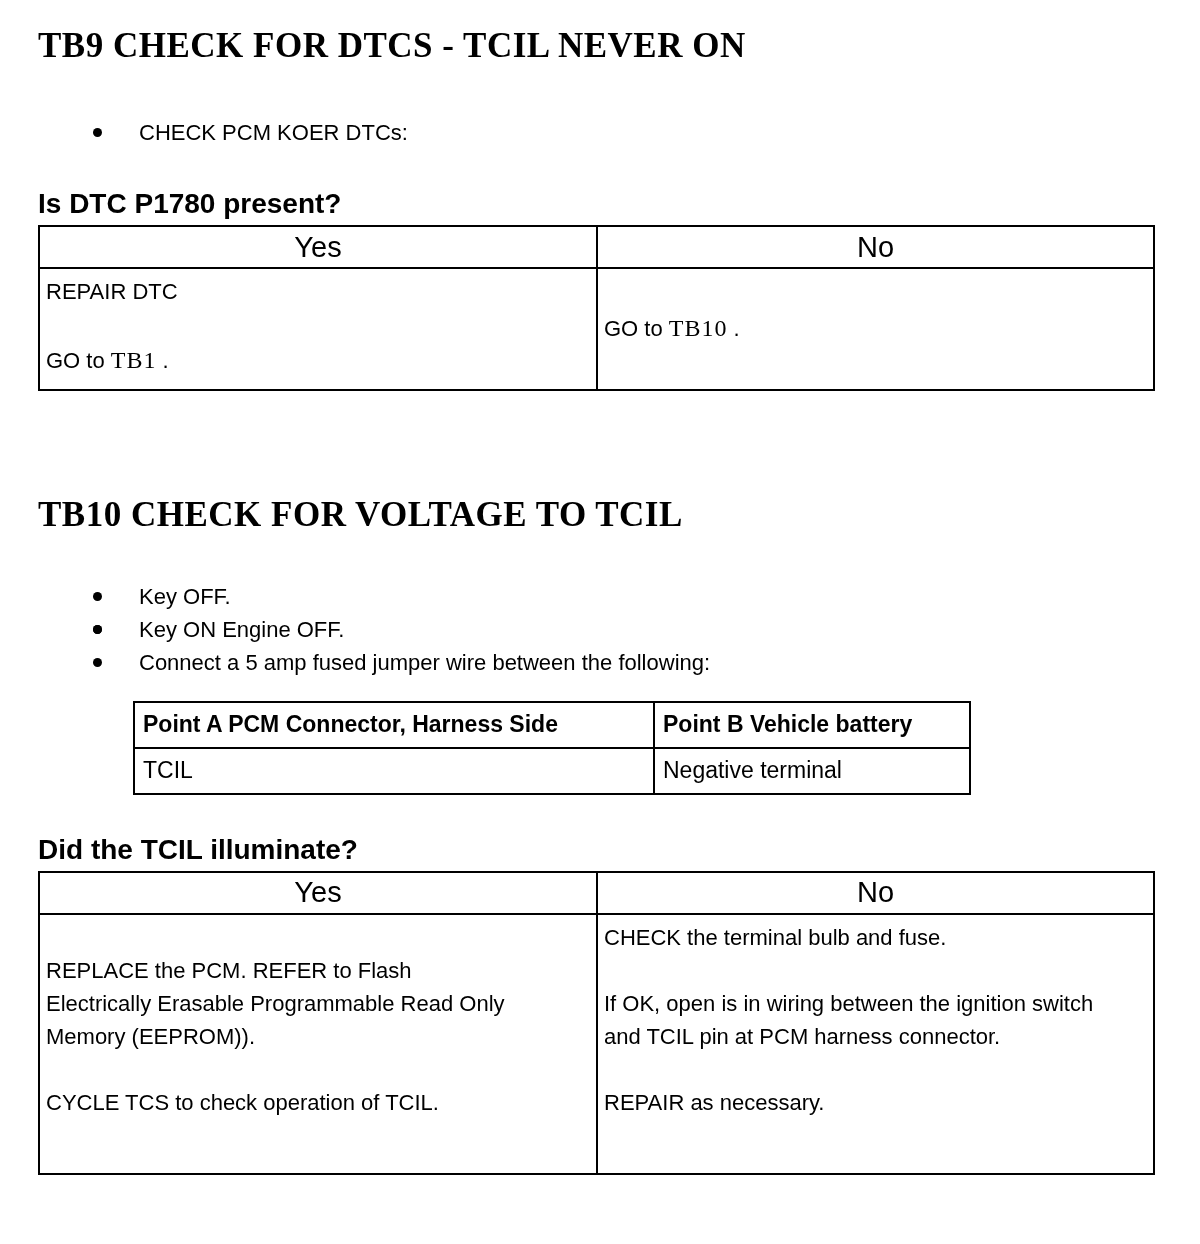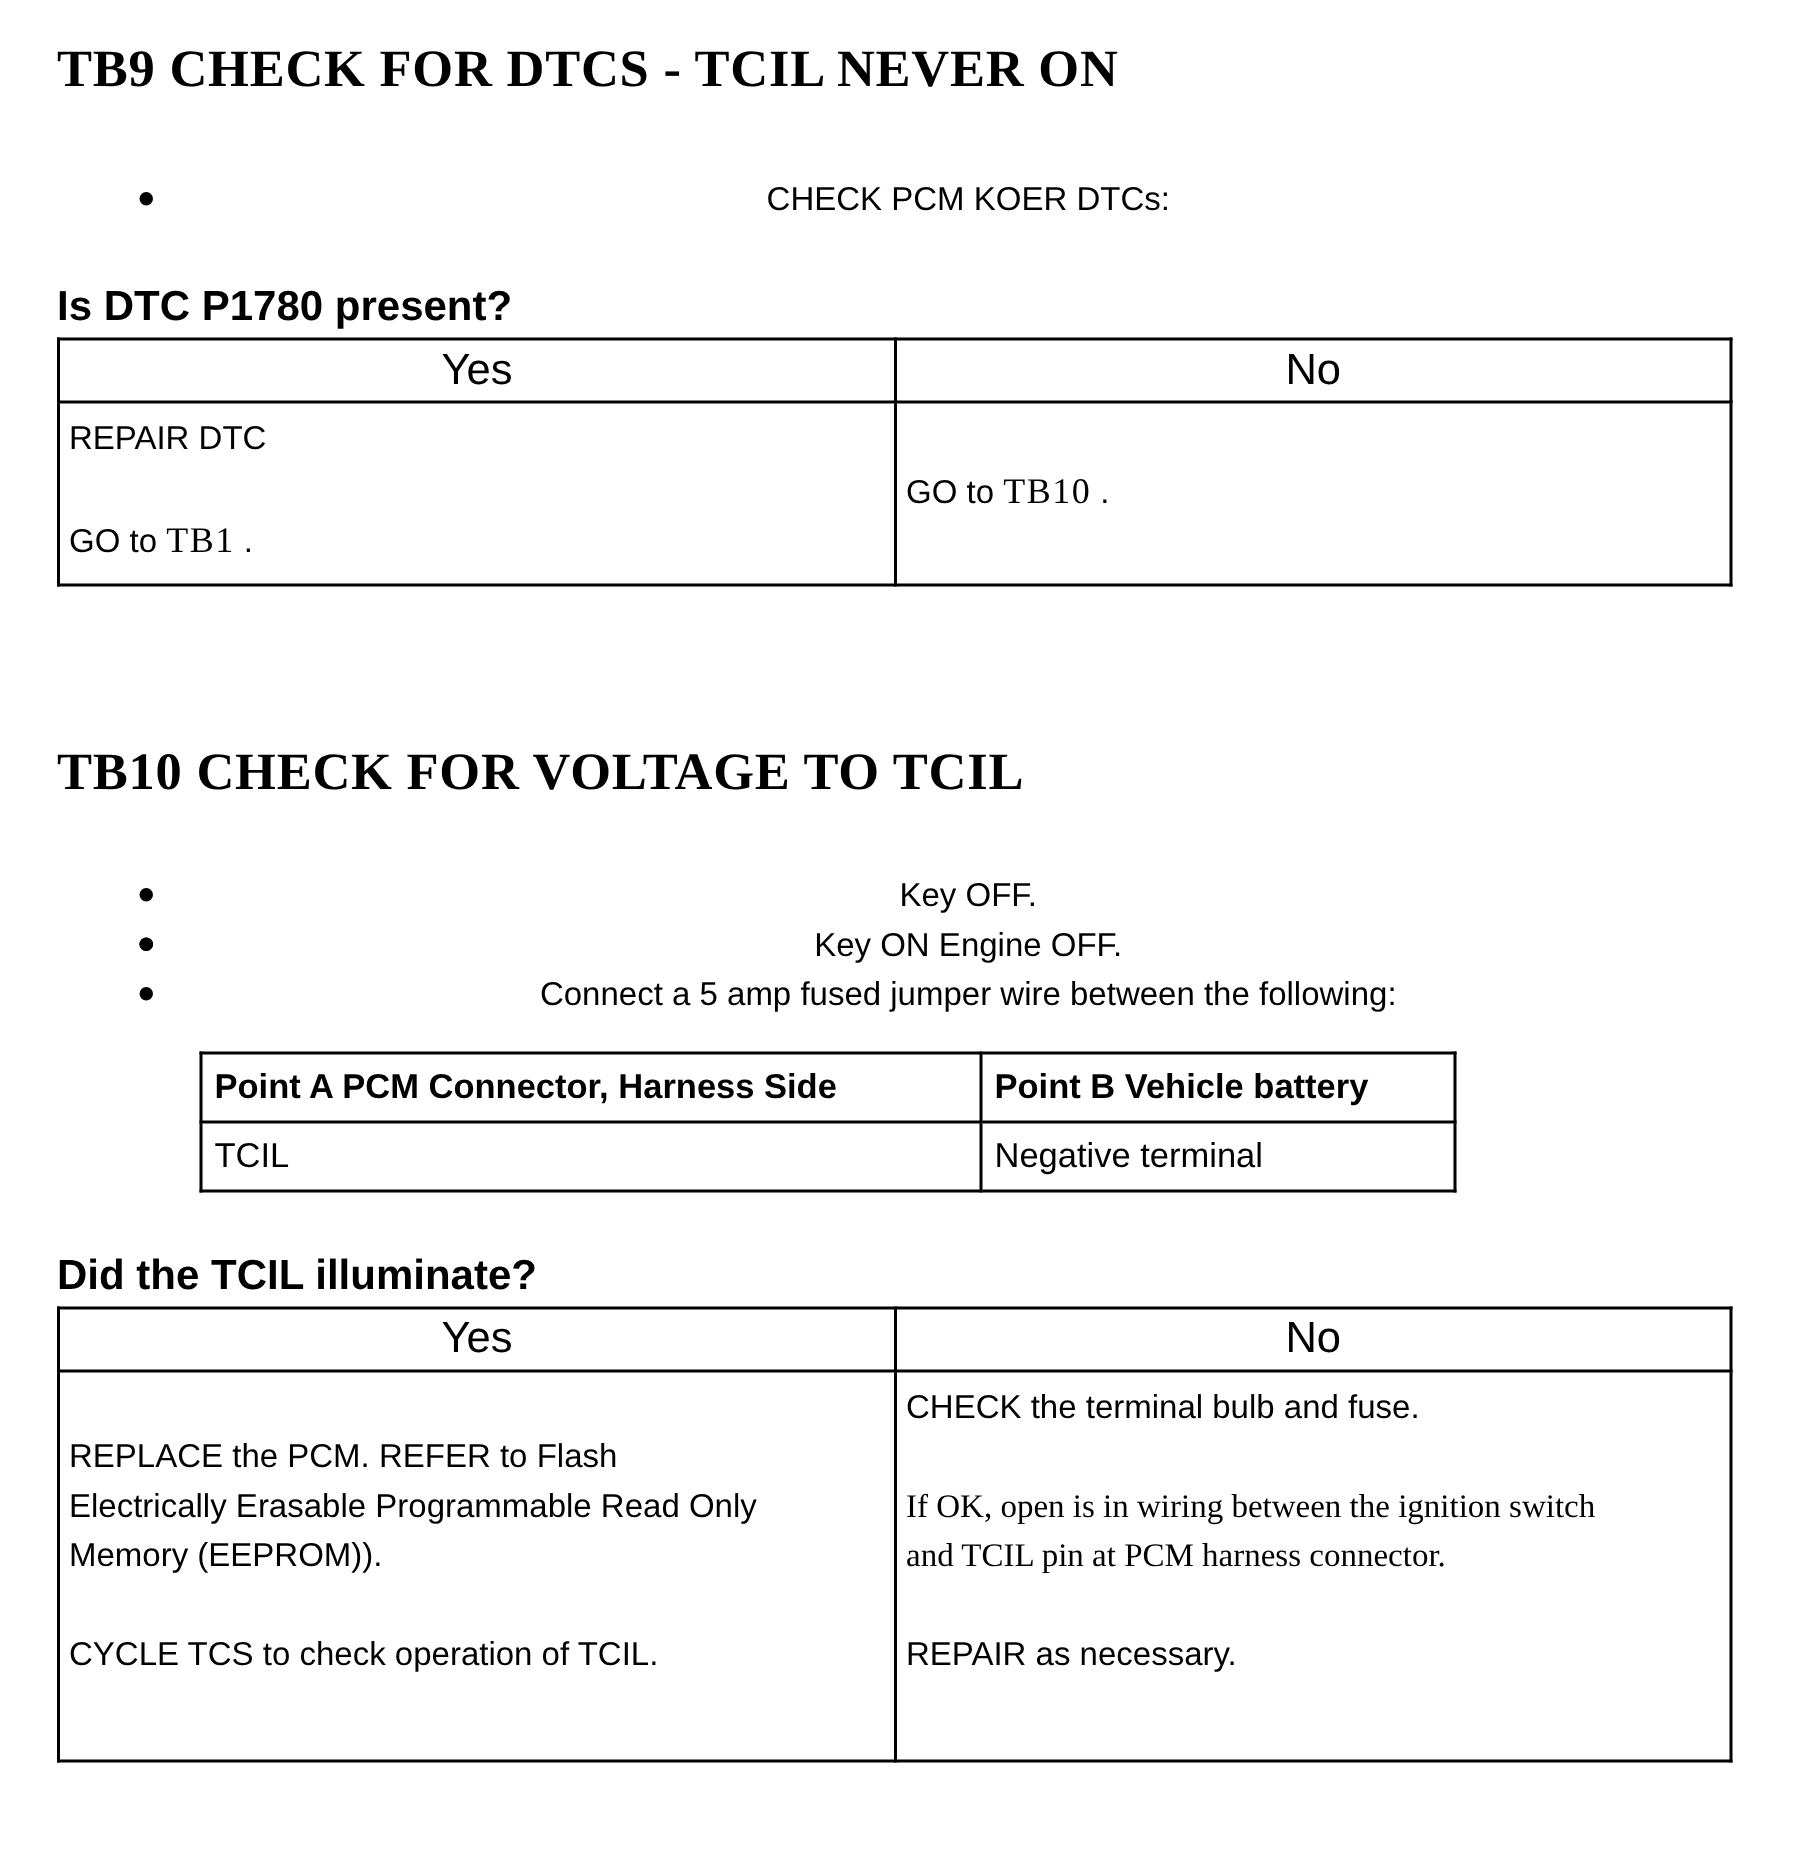--- a/index.html
+++ b/index.html
@@ -34,21 +34,20 @@
     margin: 50px 0 0 0;
     padding: 0;
   }
   ul.bullets.tight {
     margin-top: 44px;
   }
   ul.bullets li {
     position: relative;
     padding-left: 101px;
     line-height: 33px;
-    text-align: center;
   }
   ul.bullets .dot {
     position: absolute;
     left: 55px;
     top: 12px;
     width: 9px;
     height: 9px;
     background: #000;
     border-radius: 50%;
   }
@@ -82,21 +81,21 @@
   table.t2 td { height: 244px; }
   td.mid { vertical-align: middle !important; }
   .cell p {
     margin: 0;
     line-height: 33px;
   }
   .go-line { margin-top: 36px !important; }
   .first-indent { margin-top: 33px !important; }
   .gap-before { margin-top: 33px !important; }
   .wrap-narrow { max-width: 468px; }
-  .wrap-mid { max-width: 492px; font-family: Liberation Serif, serif; }
+  .wrap-mid { max-width: 492px; }
   .ref {
     font-family: "Liberation Serif", serif;
     font-size: 24px;
     letter-spacing: 1px;
   }
   table.jumper {
     border-collapse: collapse;
     table-layout: fixed;
     width: 836px;
     margin: 22px 0 0 95px;

